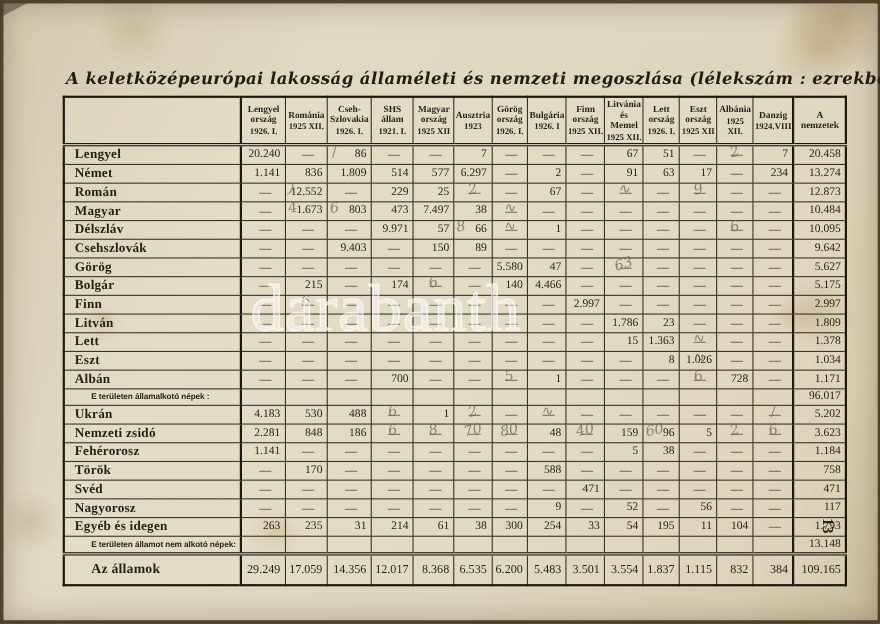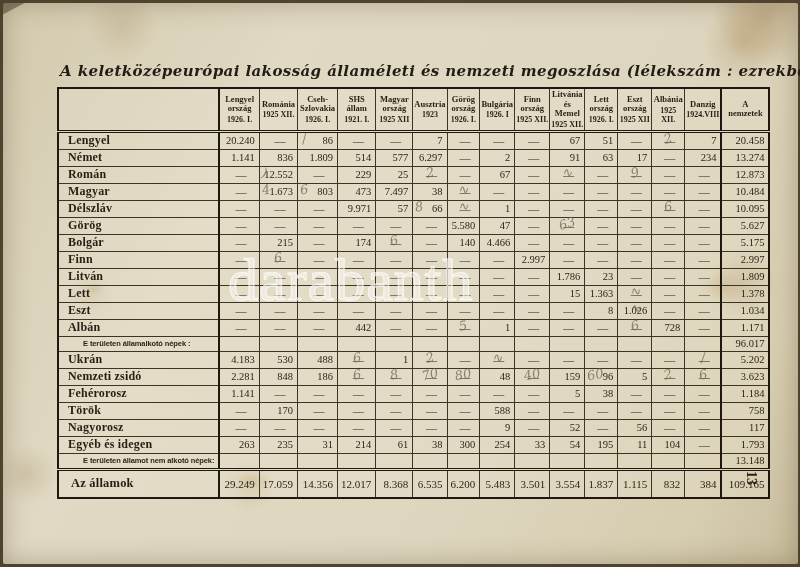--- a/index.html
+++ b/index.html
@@ -35,21 +35,21 @@
   .t td.dash{text-align:center;padding-right:0;font-size:11px;}
   .t td.lbl{width:128px;text-align:left;font-weight:bold;font-size:12px;
     padding-left:9px;letter-spacing:.2px;border-right:2px solid #1e1810;}
   .t td.tot{border-left:2px solid #1e1810;font-size:10.5px;}
   .t th.totH{border-left:2px solid #1e1810;}
   .t th.cornerH{border-right:2px solid #1e1810;}
   .t tr.section td{height:14px;}
   .t tr.section td.lbl{font-family:"Liberation Sans",sans-serif;font-size:7.5px;
     letter-spacing:-.1px;white-space:nowrap;padding-left:24px;}
   .t tr.totals td{height:26px;border-top:3px double #1e1810;font-size:11px;}
-  .t tr.totals td.lbl{font-size:12.5px;padding-left:12px;}
+  .t tr.totals td.lbl{font-size:12.5px;padding-left:24px;}
   .pencil{position:absolute;top:-1px;font-family:"DejaVu Serif",serif;font-style:italic;
     color:#6f6353;opacity:.75;font-size:13px;pointer-events:none;z-index:3;line-height:1;}
   .watermark{position:absolute;left:228px;top:246px;z-index:5;
     font-family:Liberation Serif, serif;font-size:60px;letter-spacing:1px;
     color:rgba(255,255,255,.10);-webkit-text-stroke:1.4px rgba(255,255,255,.62);
     text-shadow:0 0 1px rgba(255,255,255,.35);}
   .page-num{position:absolute;left:744px;top:470px;font-size:14px;font-weight:bold;
     color:#2a2318;transform:rotate(90deg);font-family:"Liberation Serif",serif;}
   .stain-sm{position:absolute;border-radius:50%;pointer-events:none;}
 </style>
@@ -243,20 +243,38 @@
           <td>1</td>
           <td class="dash">—</td>
           <td class="dash">—</td>
           <td class="dash">—</td>
           <td class="dash">—</td>
           <td class="dash">—<span class="pencil" style="left: 50%; transform: translateX(-50%) rotate(-12deg);">6</span></td>
           <td class="dash">—</td>
           <td class="tot">10.095</td>
         </tr>
         <tr class="data">
+          <td class="lbl">Csehszlovák</td>
+          <td class="dash">—</td>
+          <td class="dash">—</td>
+          <td>9.403</td>
+          <td class="dash">—</td>
+          <td>150</td>
+          <td>89</td>
+          <td class="dash">—</td>
+          <td class="dash">—</td>
+          <td class="dash">—</td>
+          <td class="dash">—</td>
+          <td class="dash">—</td>
+          <td class="dash">—</td>
+          <td class="dash">—</td>
+          <td class="dash">—</td>
+          <td class="tot">9.642</td>
+        </tr>
+        <tr class="data">
           <td class="lbl">Görög</td>
           <td class="dash">—</td>
           <td class="dash">—</td>
           <td class="dash">—</td>
           <td class="dash">—</td>
           <td class="dash">—</td>
           <td class="dash">—</td>
           <td>5.580</td>
           <td>47</td>
           <td class="dash">—</td>
@@ -355,21 +373,21 @@
           <td>1.026<span class="pencil" style="left: 50%; transform: translateX(-50%) rotate(-20deg);">∿</span></td>
           <td class="dash">—</td>
           <td class="dash">—</td>
           <td class="tot">1.034</td>
         </tr>
         <tr class="data">
           <td class="lbl">Albán</td>
           <td class="dash">—</td>
           <td class="dash">—</td>
           <td class="dash">—</td>
-          <td>442</td>
+          <td>700</td>
           <td class="dash">—</td>
           <td class="dash">—</td>
           <td class="dash">—<span class="pencil" style="left: 50%; transform: translateX(-50%) rotate(-10deg);">5</span></td>
           <td>1</td>
           <td class="dash">—</td>
           <td class="dash">—</td>
           <td class="dash">—</td>
           <td class="dash">—<span class="pencil" style="left: 50%; transform: translateX(-50%) rotate(-14deg);">6</span></td>
           <td>728</td>
           <td class="dash">—</td>
@@ -457,20 +475,38 @@
           <td class="dash">—</td>
           <td class="dash">—</td>
           <td>588</td>
           <td class="dash">—</td>
           <td class="dash">—</td>
           <td class="dash">—</td>
           <td class="dash">—</td>
           <td class="dash">—</td>
           <td class="dash">—</td>
           <td class="tot">758</td>
+        </tr>
+        <tr class="data">
+          <td class="lbl">Svéd</td>
+          <td class="dash">—</td>
+          <td class="dash">—</td>
+          <td class="dash">—</td>
+          <td class="dash">—</td>
+          <td class="dash">—</td>
+          <td class="dash">—</td>
+          <td class="dash">—</td>
+          <td class="dash">—</td>
+          <td>471</td>
+          <td class="dash">—</td>
+          <td class="dash">—</td>
+          <td class="dash">—</td>
+          <td class="dash">—</td>
+          <td class="dash">—</td>
+          <td class="tot">471</td>
         </tr>
         <tr class="data">
           <td class="lbl">Nagyorosz</td>
           <td class="dash">—</td>
           <td class="dash">—</td>
           <td class="dash">—</td>
           <td class="dash">—</td>
           <td class="dash">—</td>
           <td class="dash">—</td>
           <td class="dash">—</td>

